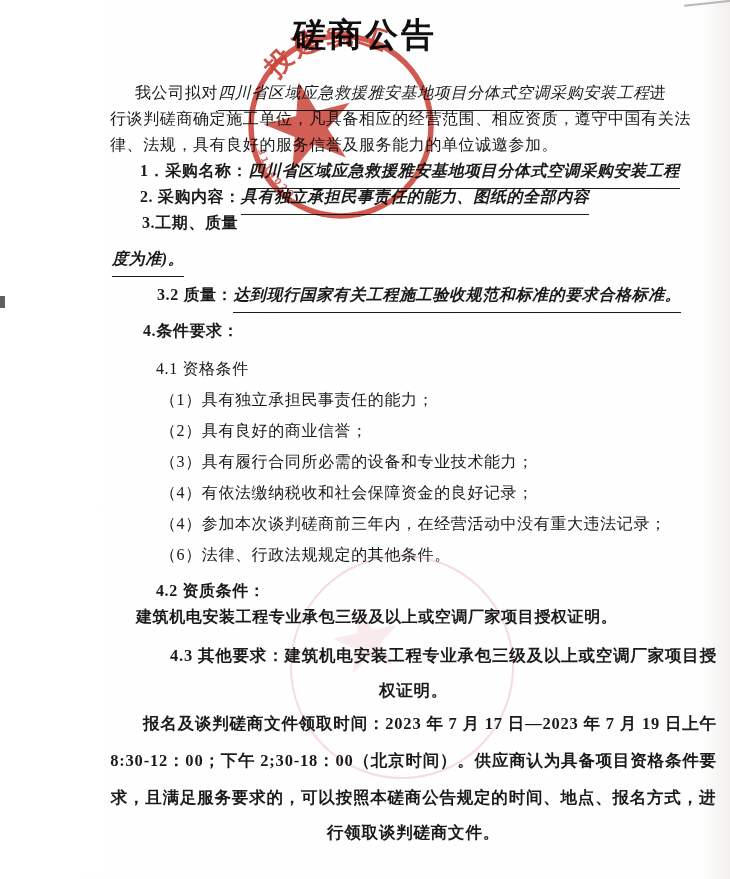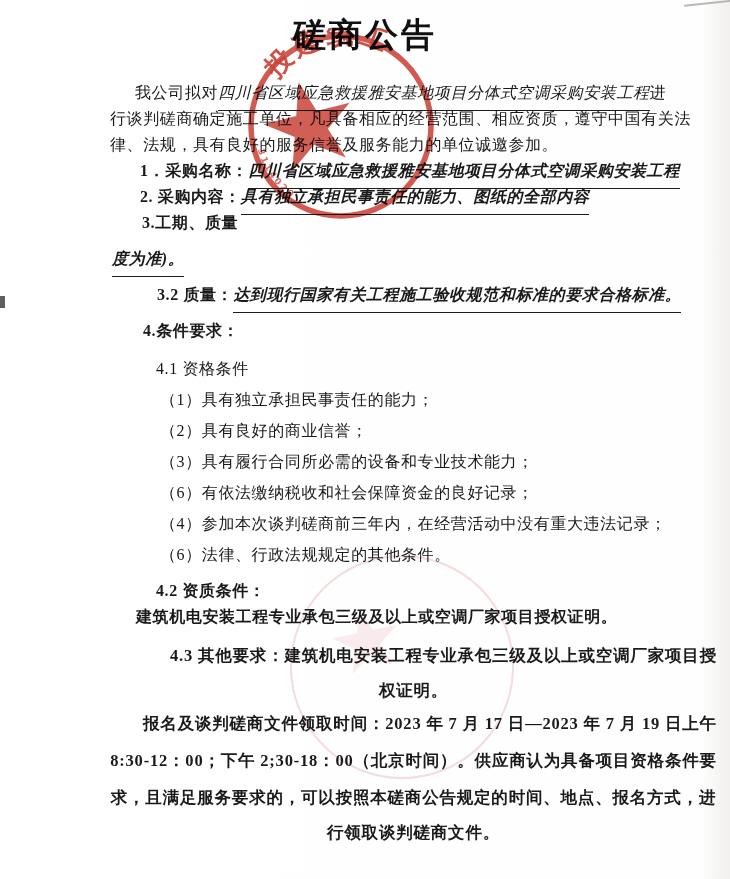--- a/index.html
+++ b/index.html
@@ -62,21 +62,21 @@
       <p class="line iItem bold"><span>1．采购名称：</span><span class="u">四川省区域应急救援雅安基地项目分体式空调采购安装工程</span></p>
       <p class="line iItem bold"><span>2.  采购内容：</span><span class="u">具有独立承担民事责任的能力、图纸的全部内容</span></p>
       <p class="line iH3 bold"><span>3.工期、质量</span></p>
       <p class="line iF2 bold m2"><span class="u">度为准)。</span></p>
       <p class="line iC bold m2"><span>3.2 质量：</span><span class="u">达到现行国家有关工程施工验收规范和标准的要求合格标准。</span></p>
       <p class="line iH4 bold m2"><span>4.条件要求：</span></p>
       <p class="line iE m12"><span>4.1 资格条件</span></p>
       <p class="line iE2 m5"><span>（1）具有独立承担民事责任的能力；</span></p>
       <p class="line iE2 m5"><span>（2）具有良好的商业信誉；</span></p>
       <p class="line iE2 m5"><span>（3）具有履行合同所必需的设备和专业技术能力；</span></p>
-      <p class="line iE2 m5"><span>（6）有依法缴纳税收和社会保障资金的良好记录；</span></p>
+      <p class="line iE2 m5"><span>（4）有依法缴纳税收和社会保障资金的良好记录；</span></p>
       <p class="line iE2 m5"><span>（4）参加本次谈判磋商前三年内，在经营活动中没有重大违法记录；</span></p>
       <p class="line iE2 m5"><span>（6）法律、行政法规规定的其他条件。</span></p>
       <p class="line iE bold m2"><span>4.2 资质条件：</span></p>
       <p class="line iV bold"><span>建筑机电安装工程专业承包三级及以上或空调厂家项目授权证明。</span></p>
       <p class="line iC bold g3 m12"><span>4.3 其他要求：建筑机电安装工程专业承包三级及以上或空调厂家项目授</span></p>
       <p class="line iF bold g3 m8"><span>权证明。</span></p>
       <p class="line iP bold g3 m6"><span>报名及谈判磋商文件领取时间：2023 年 7 月 17 日—2023 年 7 月 19 日上午</span></p>
       <p class="line iF bold g3 m10"><span>8:30-12：00；下午 2;30-18：00（北京时间）。供应商认为具备项目资格条件要</span></p>
       <p class="line iF bold g3 m10"><span>求，且满足服务要求的，可以按照本磋商公告规定的时间、地点、报名方式，进</span></p>
       <p class="line iF bold g3 m8"><span>行领取谈判磋商文件。</span></p>

